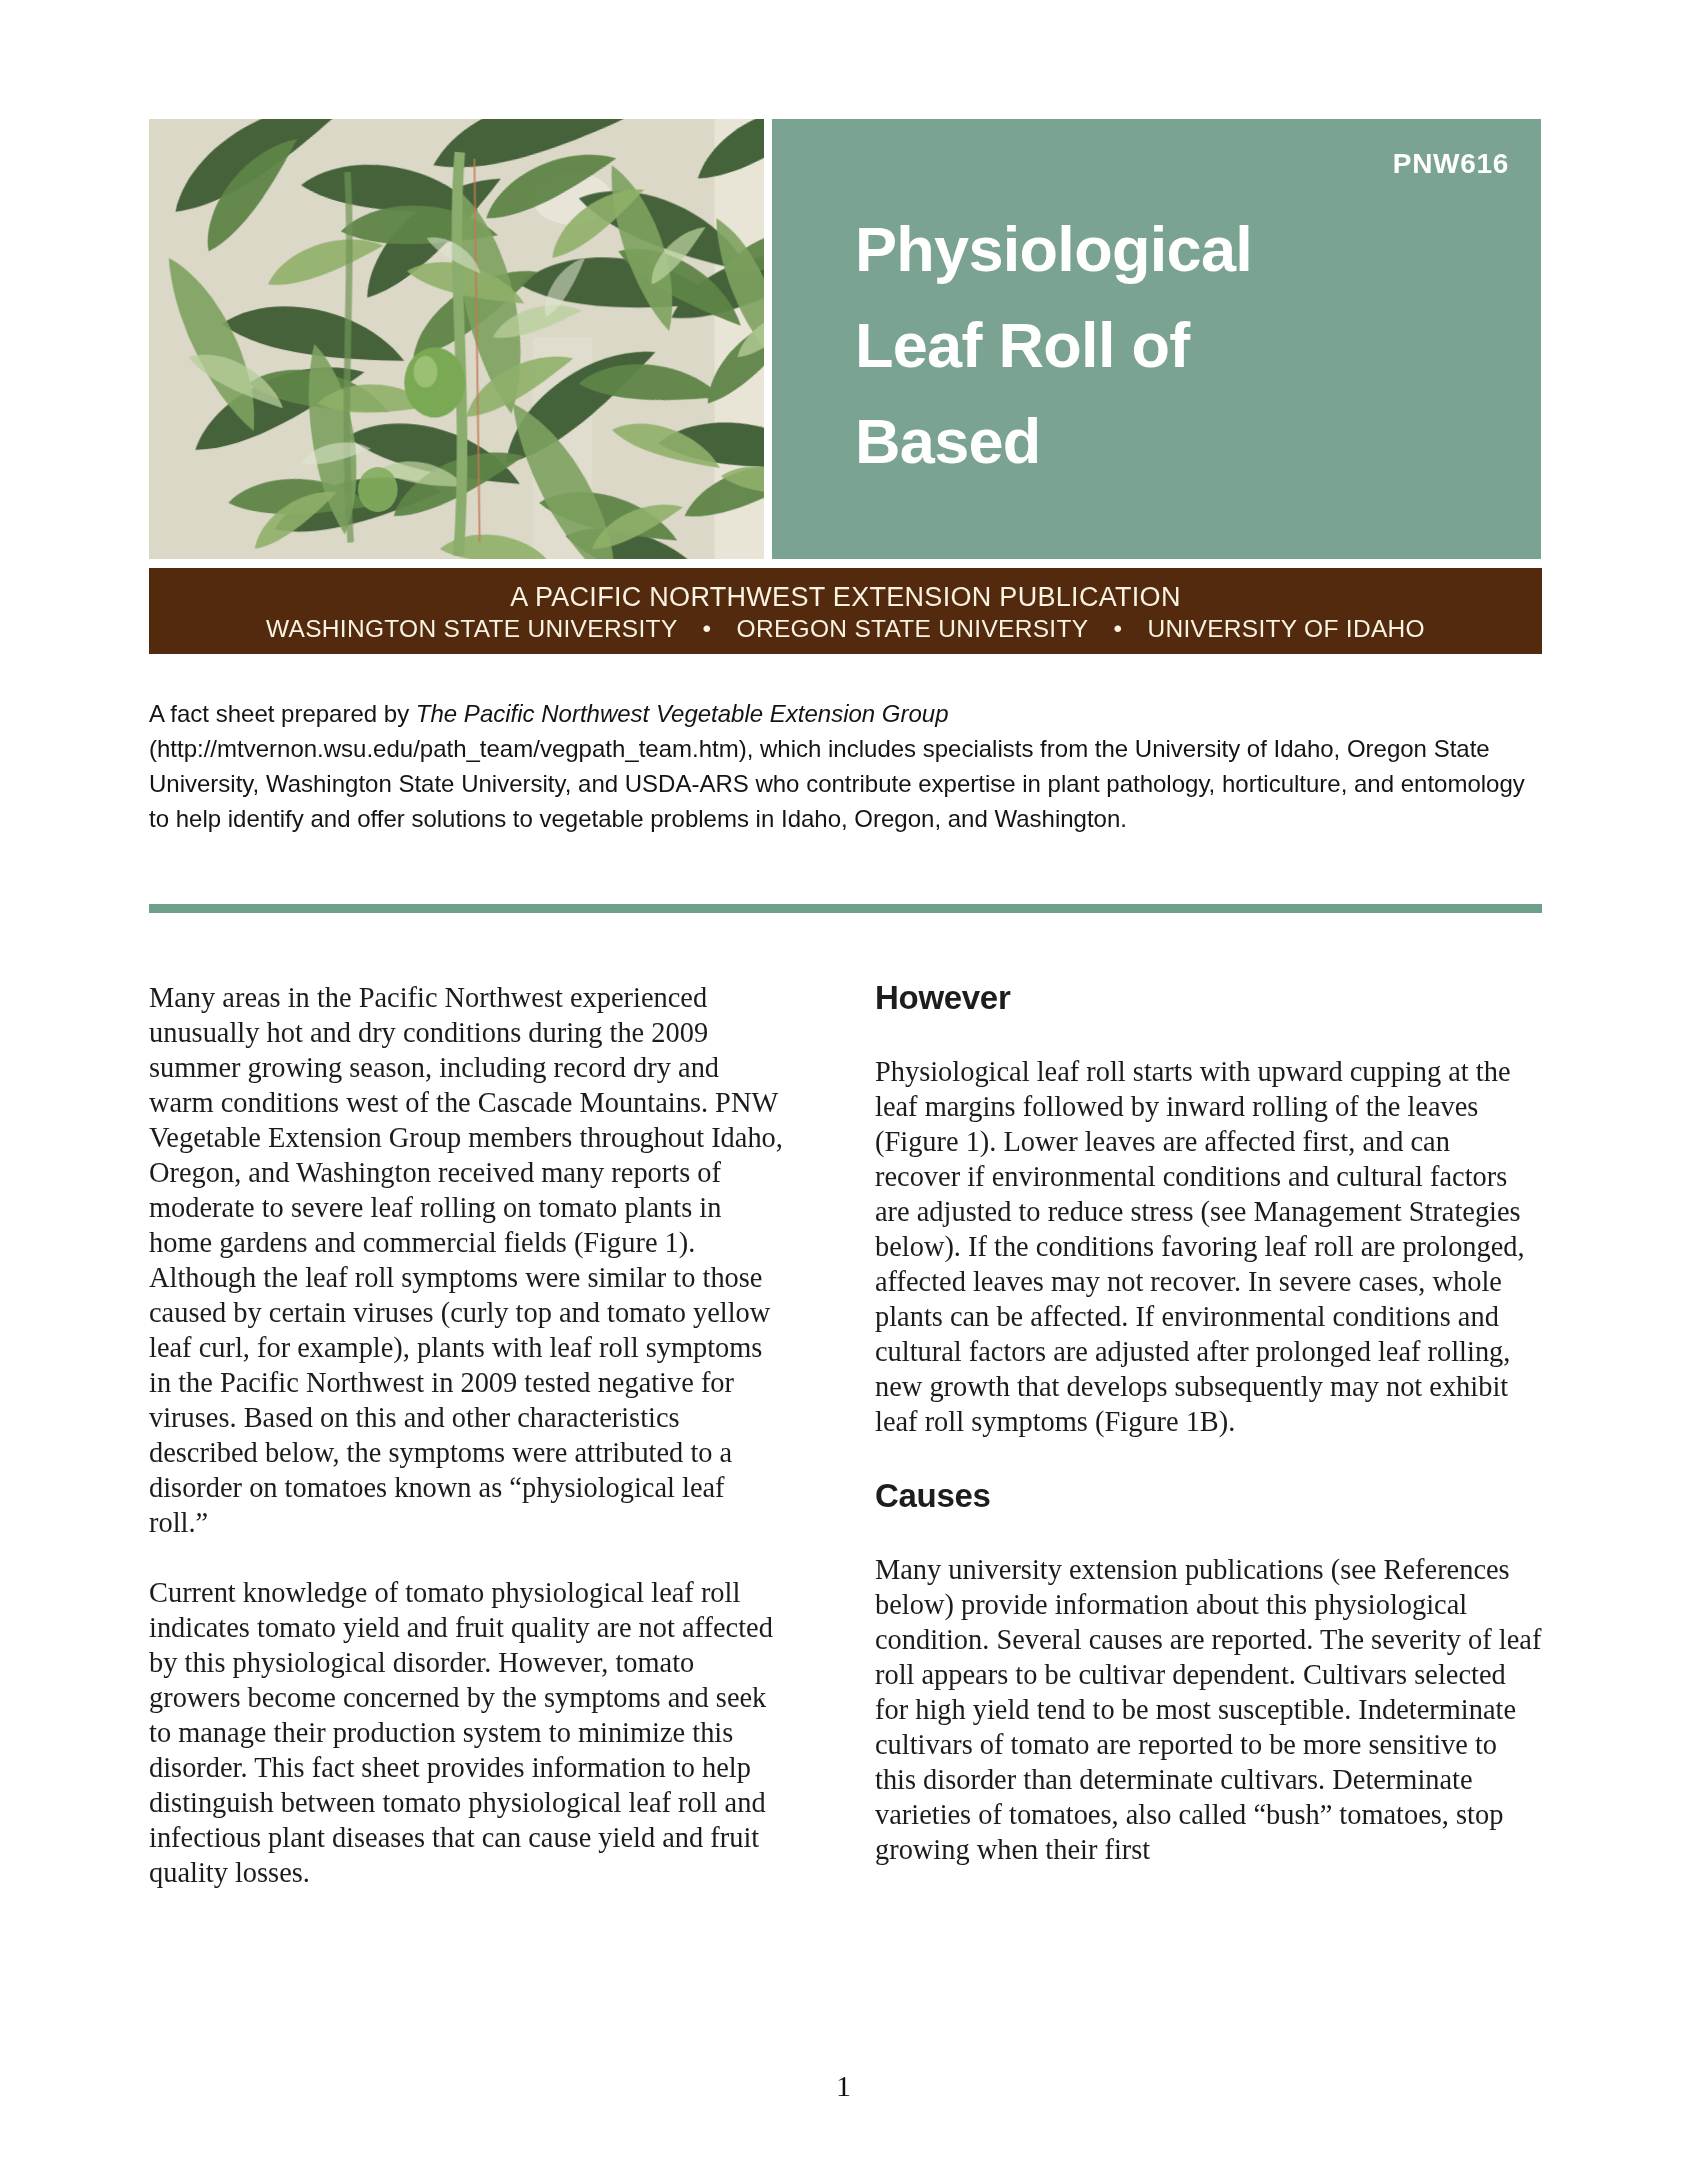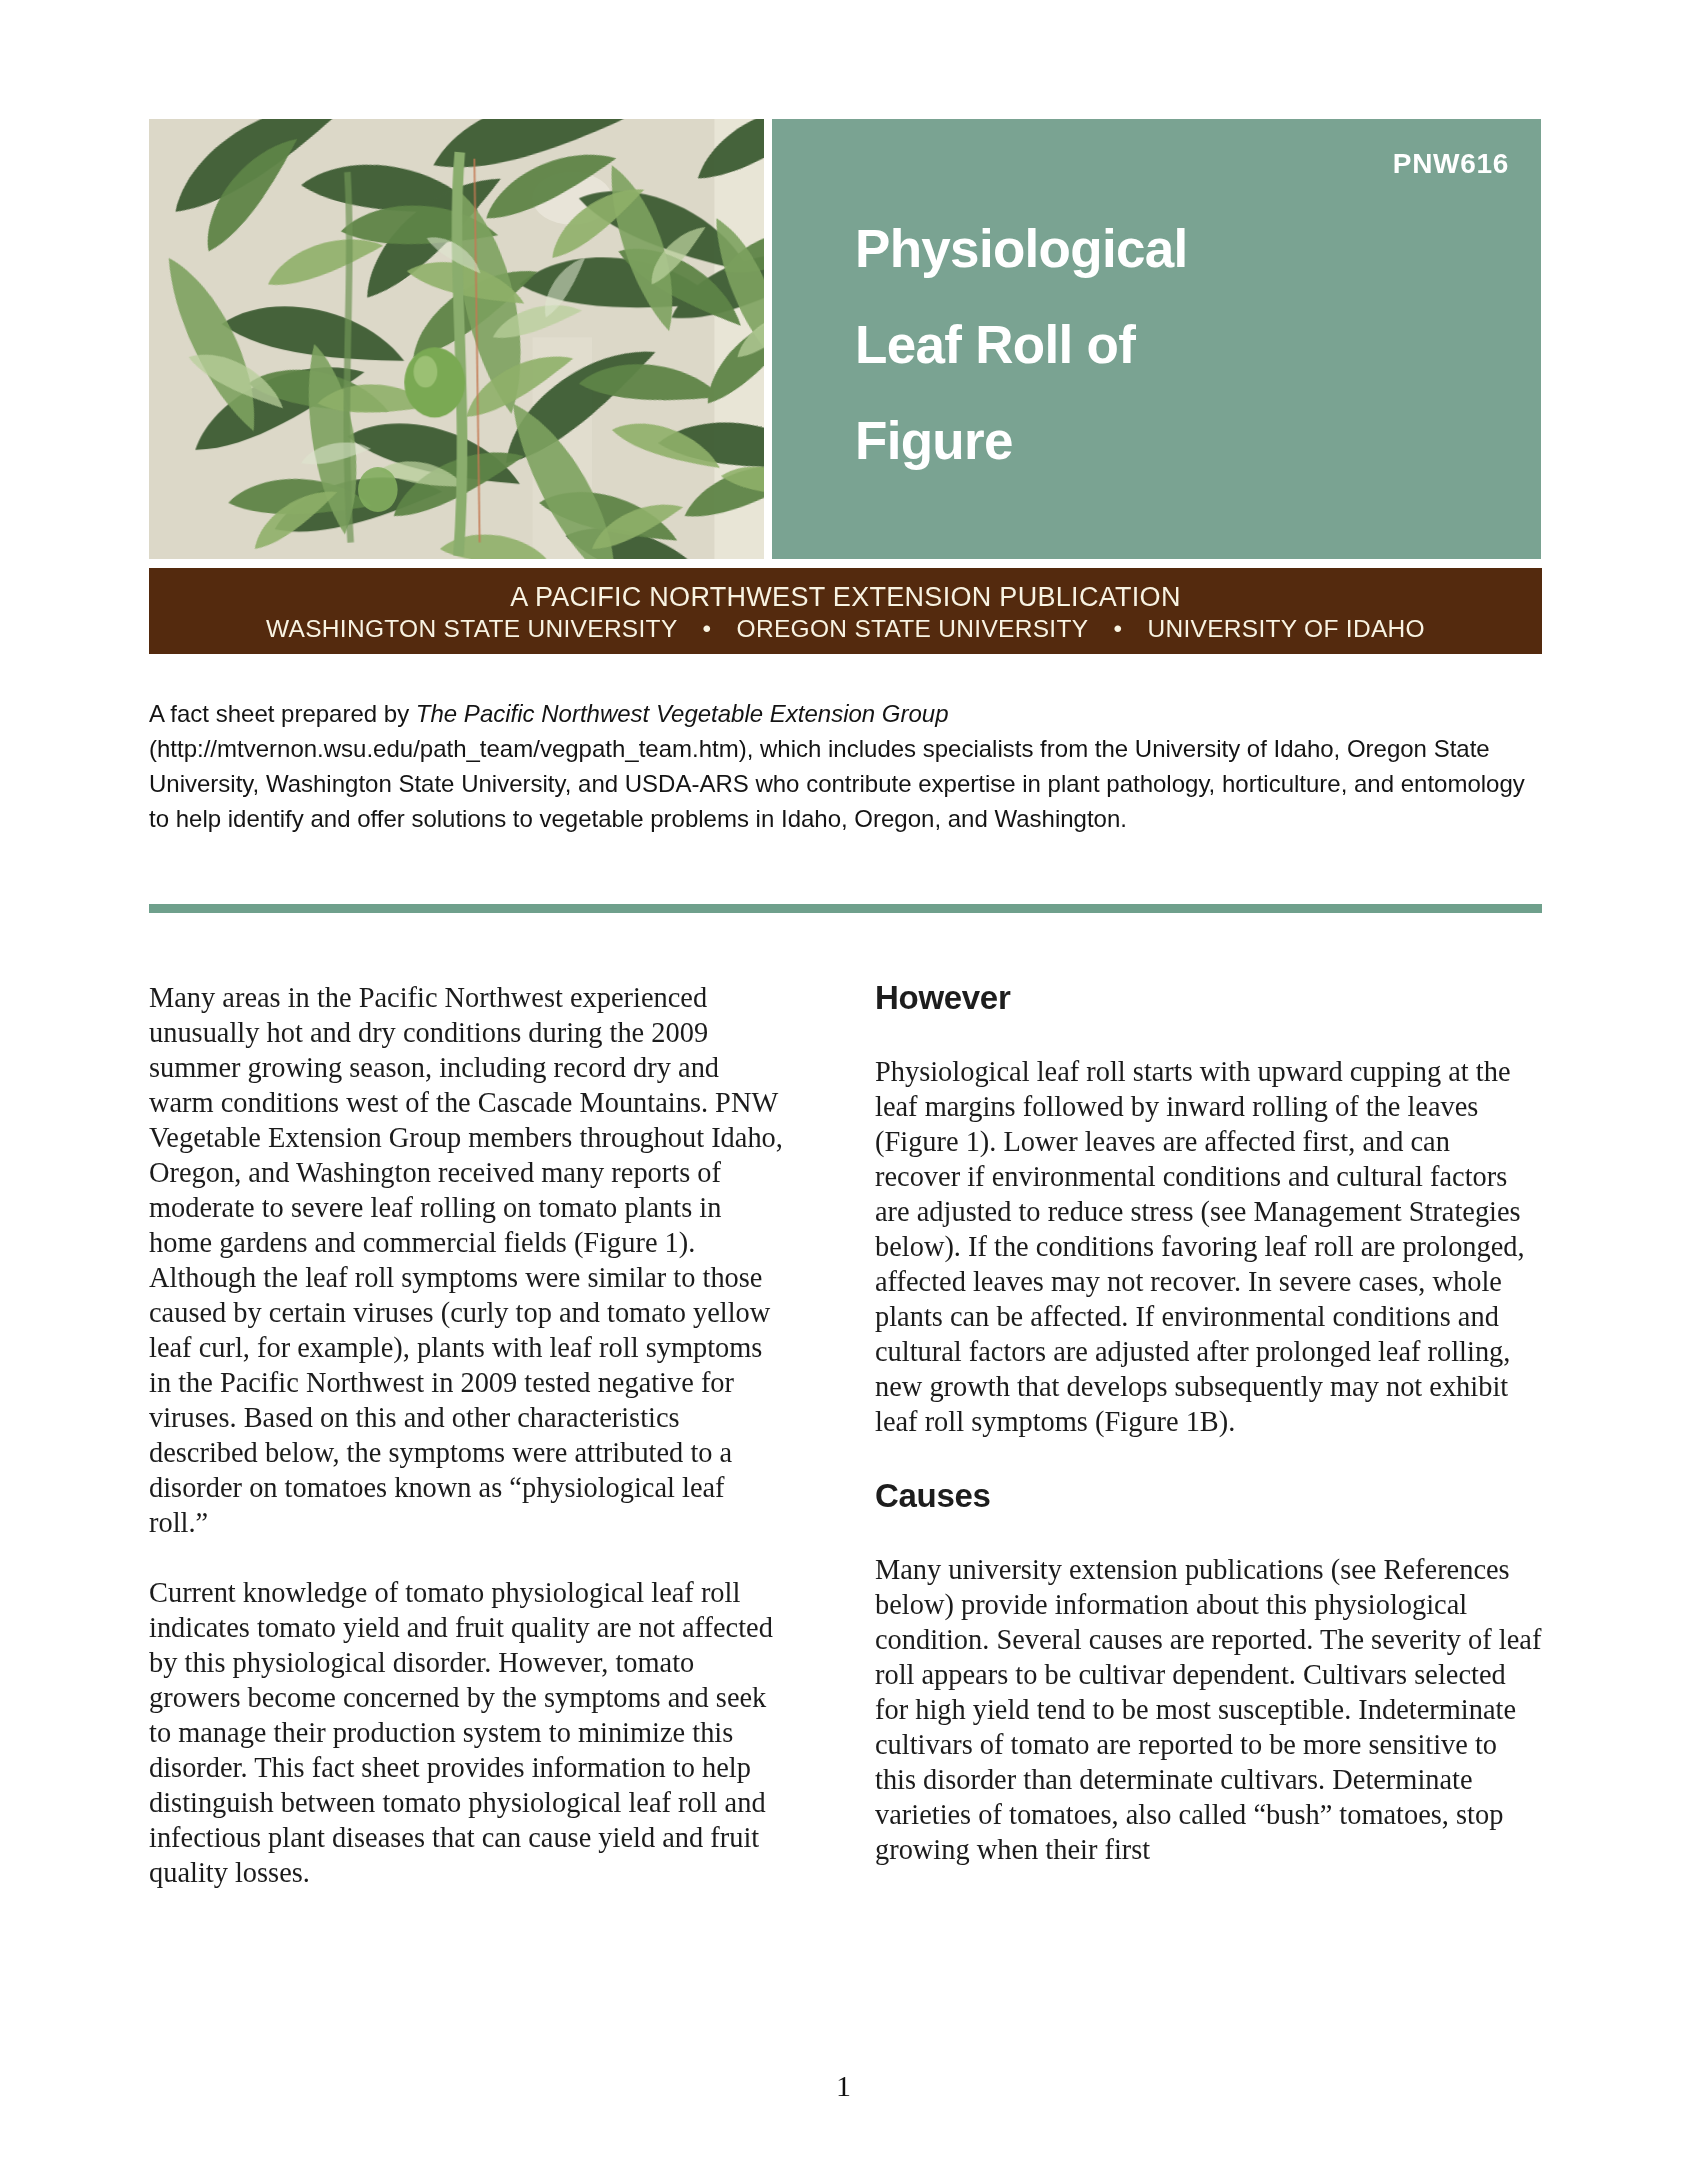--- a/index.html
+++ b/index.html
@@ -24,21 +24,21 @@
   .titlebox{
     position:absolute;left:772px;top:119px;width:769px;height:440px;
     background:var(--accent-green);
   }
   .pubcode{
     position:absolute;top:29px;right:32px;
     font-size:28px;font-weight:bold;color:#ffffff;letter-spacing:0.7px;
   }
   .doc-title{
     position:absolute;left:83px;top:82px;
-    font-size:53px;line-height:96px;font-weight:bold;color:#ffffff;
+    font-size:63px;line-height:96px;font-weight:bold;color:#ffffff;
     letter-spacing:-0.7px;
   }
   .banner{
     position:absolute;left:149px;top:568px;width:1393px;height:86px;
     background:var(--banner-brown);color:var(--banner-text);
     text-align:center;
   }
   .banner .line1{margin-top:13.2px;font-size:27px;line-height:32px;letter-spacing:0.3px;}
   .banner .line2{font-size:24.5px;line-height:32px;letter-spacing:0.3px;white-space:pre;}
 
@@ -169,21 +169,21 @@
         <use href="#lf" transform="translate(420 180) rotate(40) scale(0.45)"></use>
       </g>
     </svg>
   </div>
 
   <div class="titlebox">
     <div class="pubcode">PNW616</div>
     <div class="doc-title">
       <div>Physiological</div>
       <div>Leaf Roll of</div>
-      <div>Figure</div>
+      <div>Based</div>
     </div>
   </div>
 
   <div class="banner">
     <div class="line1">A PACIFIC NORTHWEST EXTENSION PUBLICATION</div>
     <div class="line2">WASHINGTON STATE UNIVERSITY  •  OREGON STATE UNIVERSITY  •  UNIVERSITY OF IDAHO</div>
   </div>
 
   <div class="intro"><span>A fact sheet prepared by </span><span class="it">The Pacific Northwest Vegetable Extension Group</span><span> (http://mtvernon.wsu.edu/path_team/vegpath_team.htm), which includes specialists from the University of Idaho, Oregon State University, Washington State University, and USDA-ARS who contribute expertise in plant pathology, horticulture, and entomology to help identify and offer solutions to vegetable problems in Idaho, Oregon, and Washington.</span></div>
 

